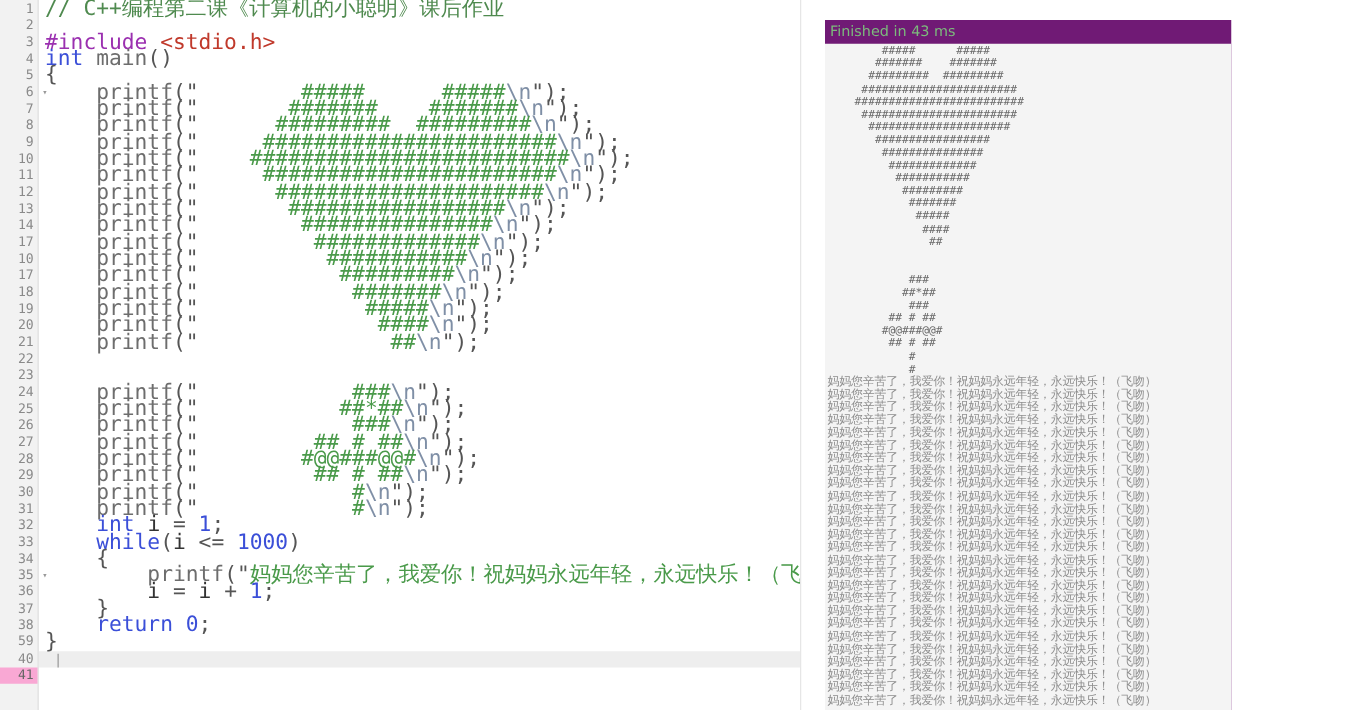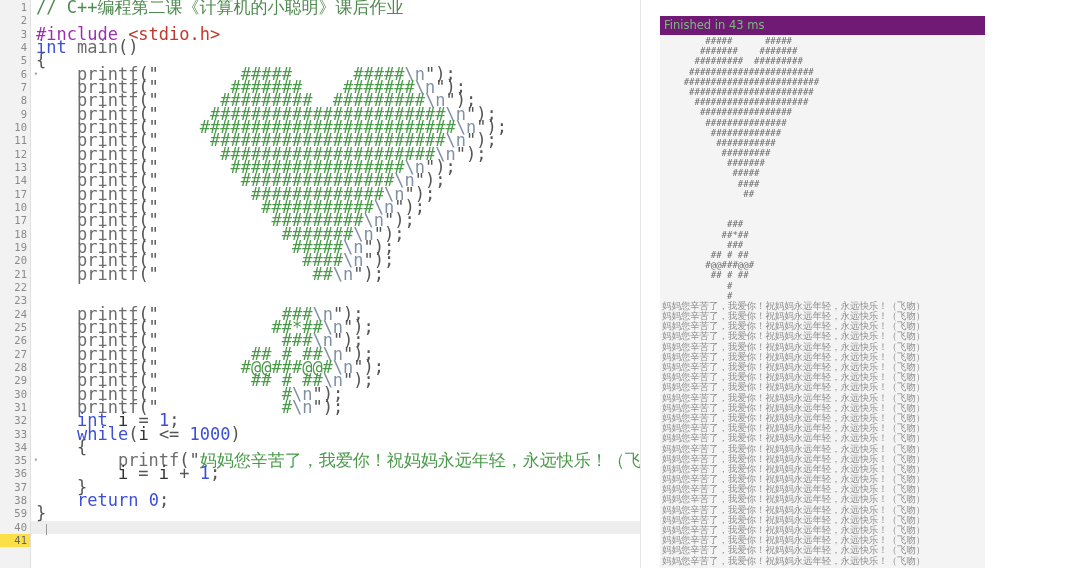--- a/index.html
+++ b/index.html
@@ -35,21 +35,21 @@
     padding-right: 3px;
     position: relative;
     white-space: nowrap;
     font-family: "DejaVu Sans Mono", "Liberation Mono", monospace;
   }
   .gutter-row.fold::after {
     content: "\25BE";
     position: absolute; right: -8px; top: 0;
     font-size: 7px; color: #999;
   }
-  .gutter-row.active { background: #fde047; color:#666; }
+  .gutter-row.active { background: #f9a8d4; color:#666; }
 
   .code-area {
     position: relative;
     flex: 1 1 auto;
     padding-top: 1px;
     overflow: hidden;
   }
   .code-line {
     height: 13.33px;
     line-height: 13.33px;

